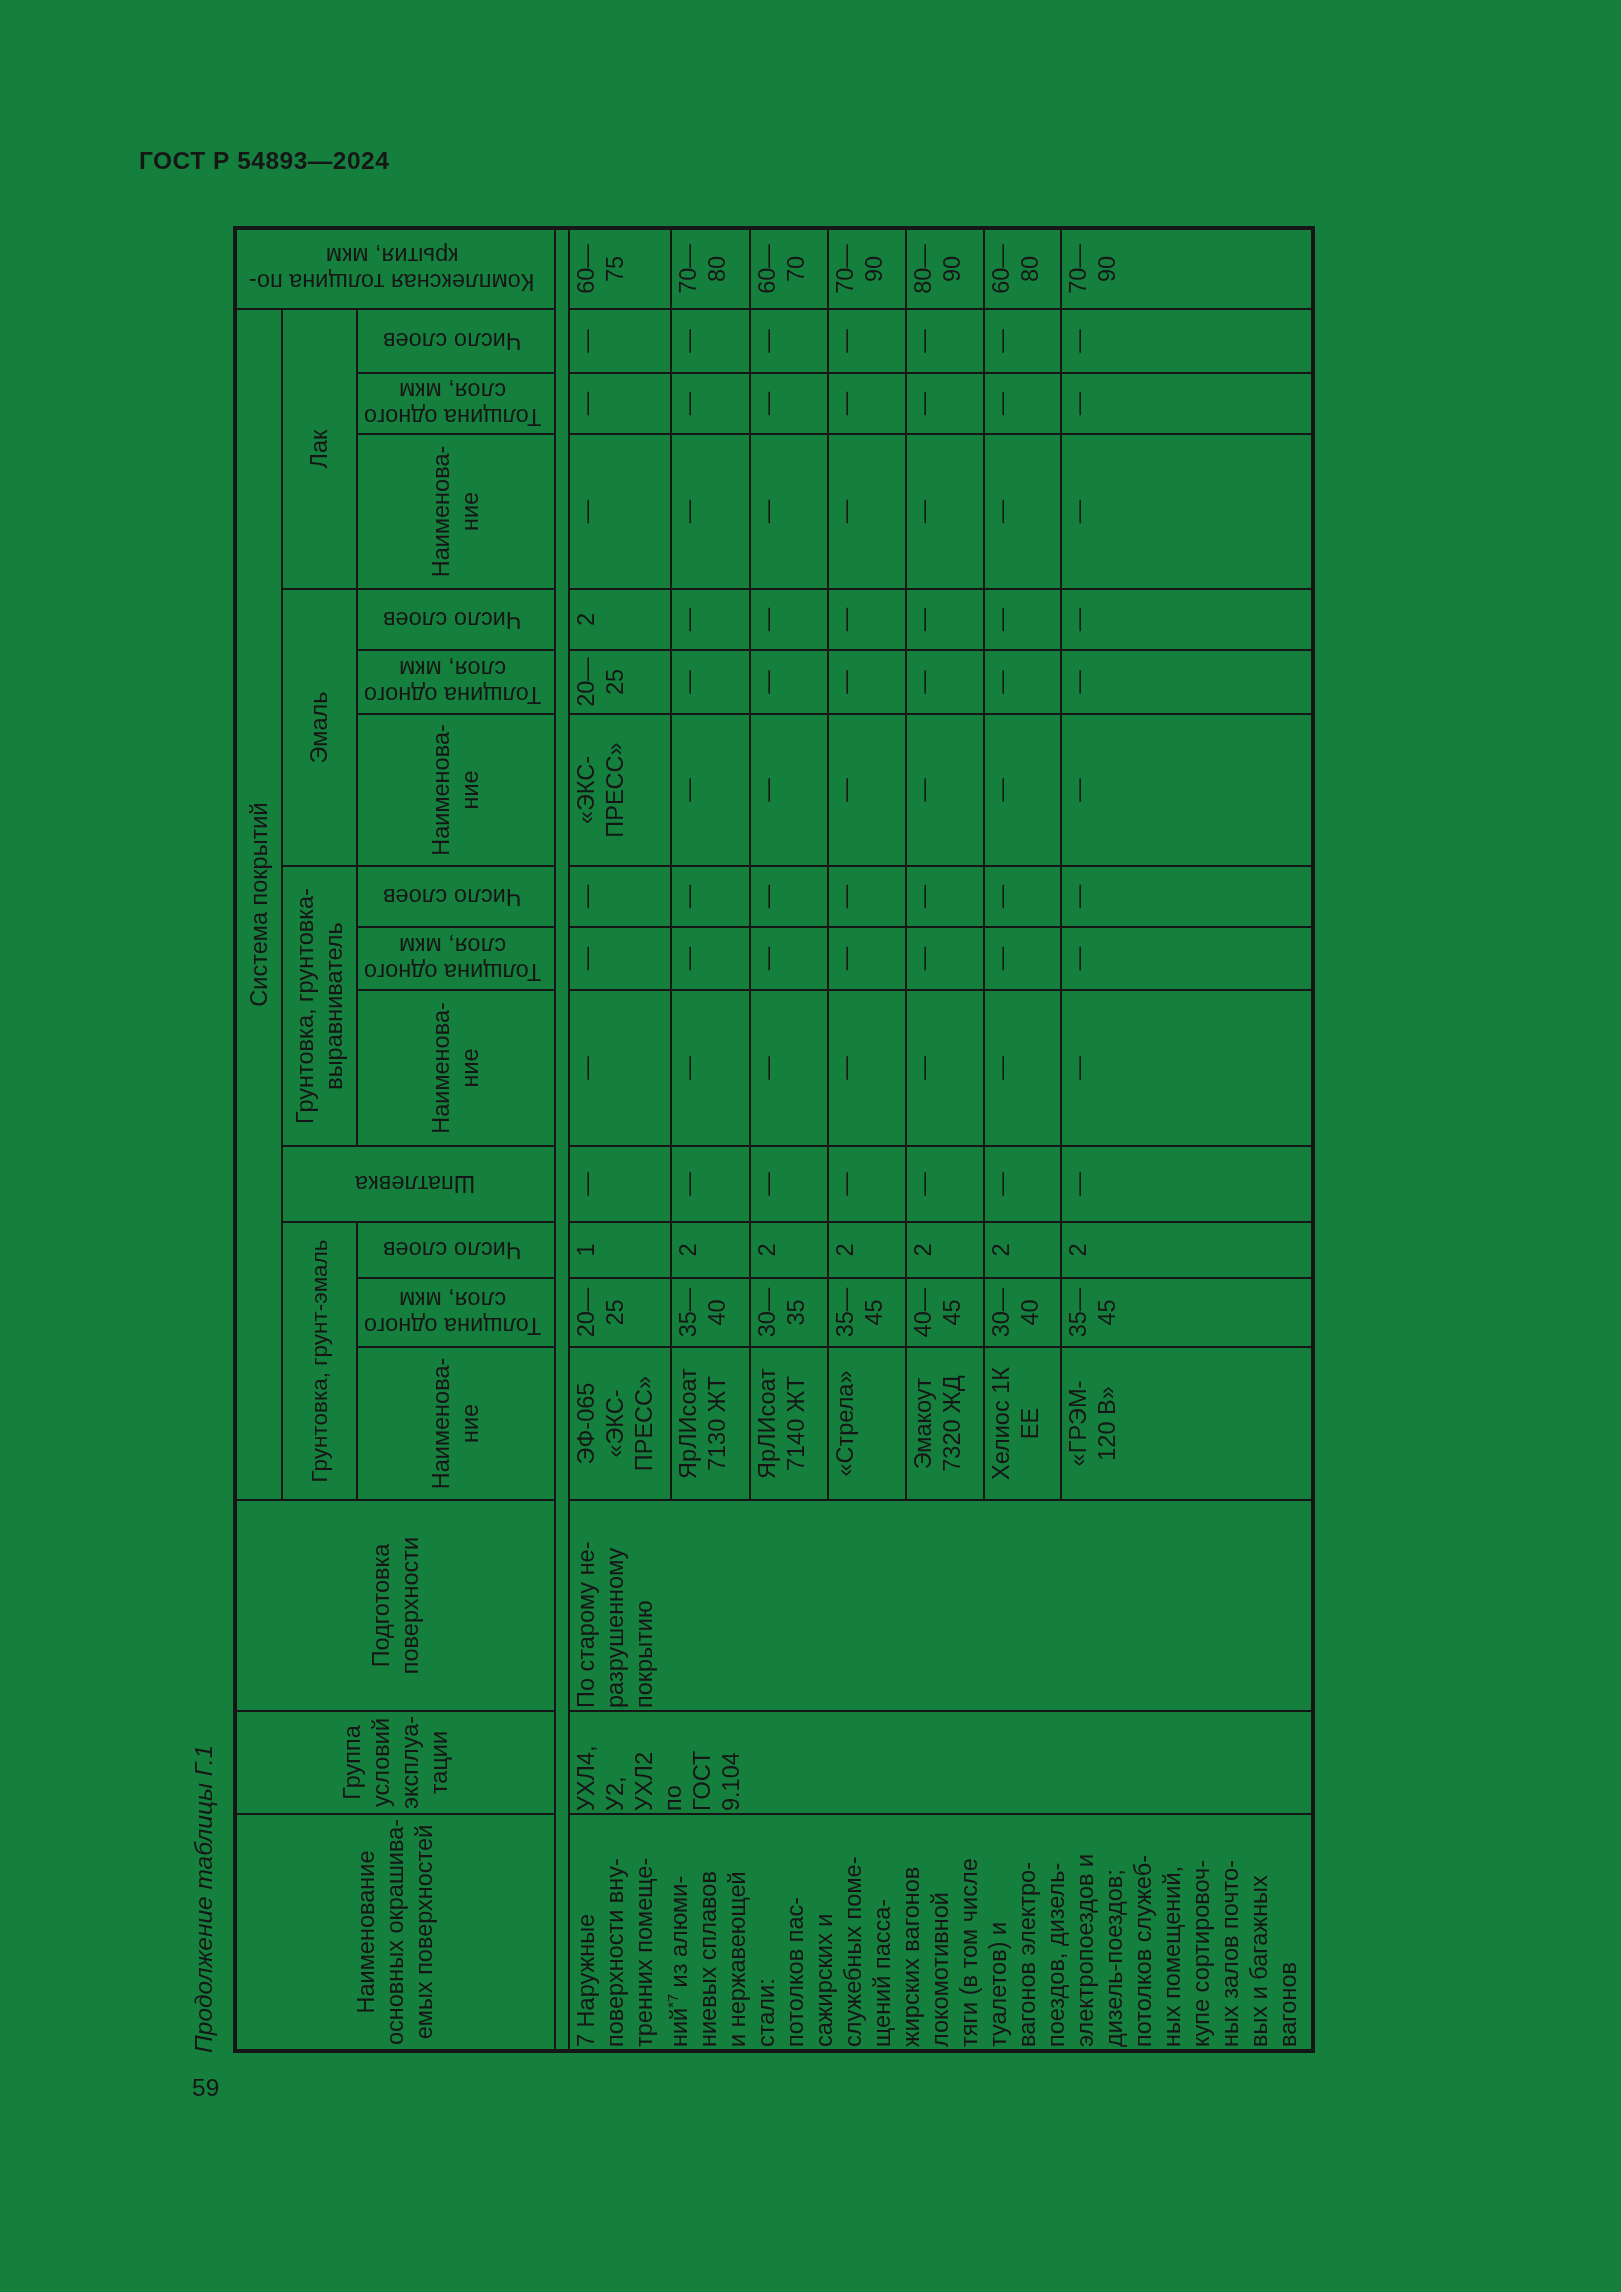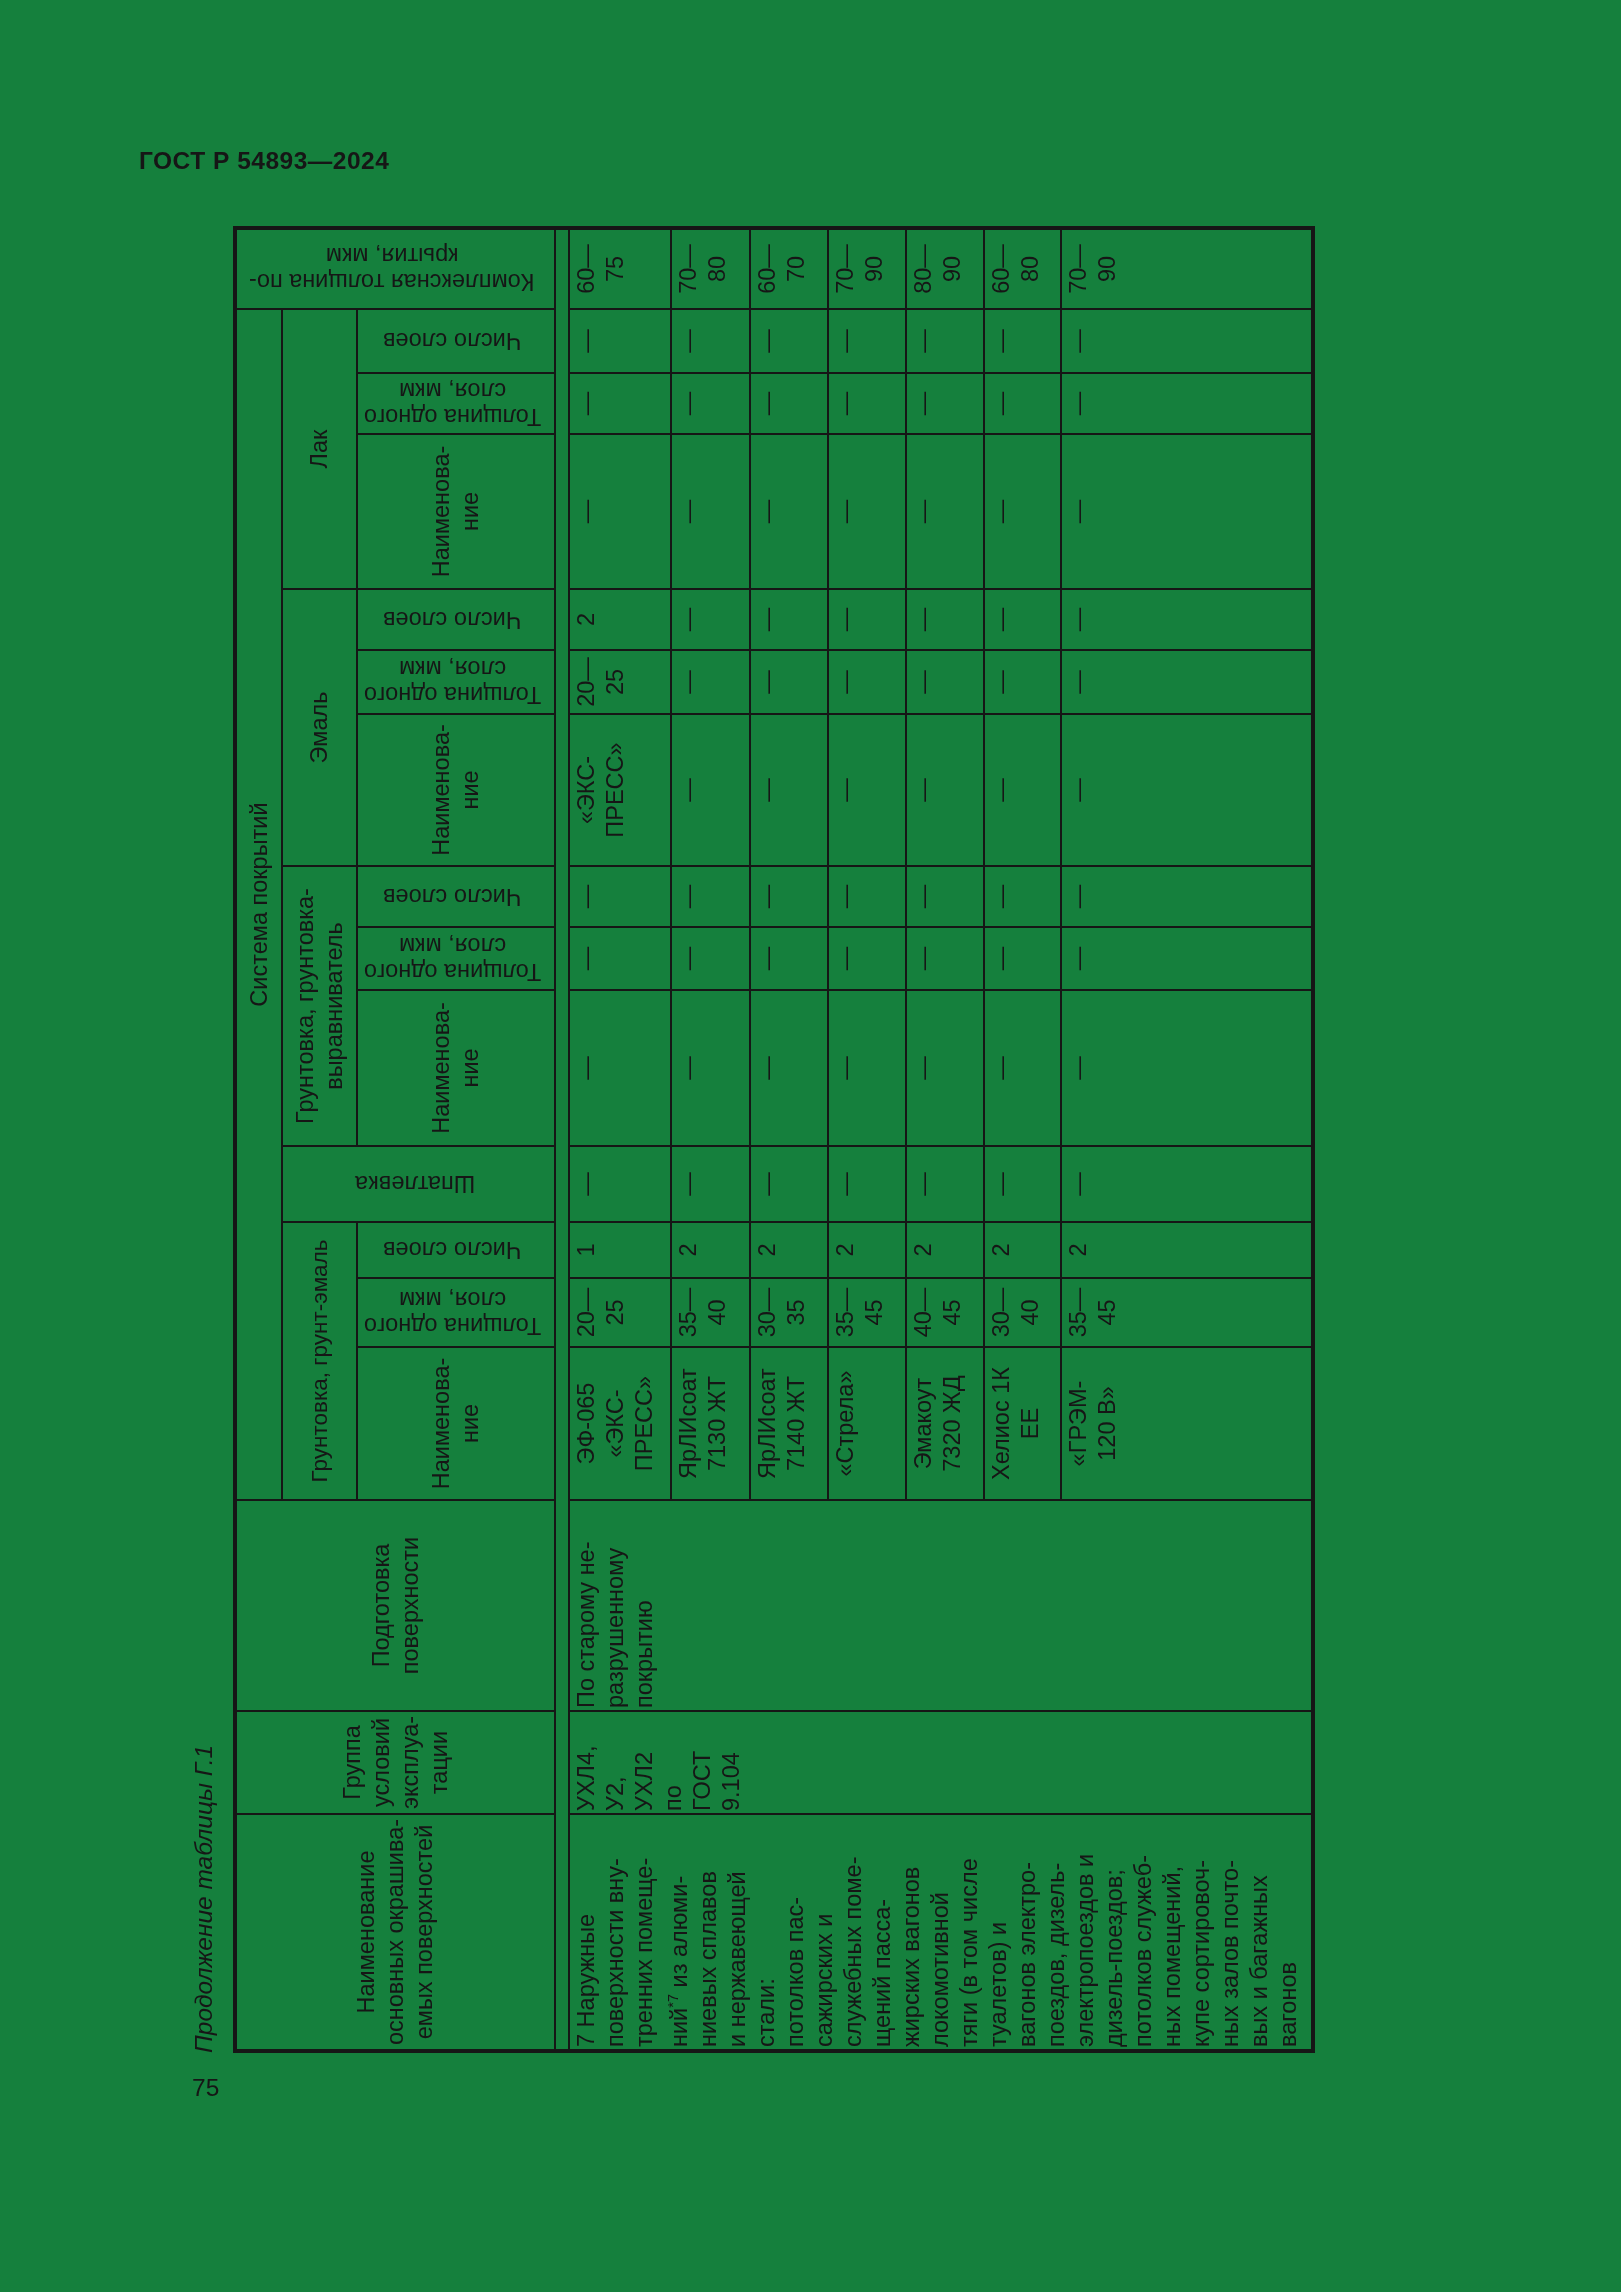--- a/index.html
+++ b/index.html
@@ -23,21 +23,21 @@
   .vert{writing-mode:vertical-rl;transform:rotate(180deg);white-space:pre-line;
     display:inline-block;line-height:26.5px;max-height:100%;}
   tr.sep td{border-top:none;border-bottom:none;height:7.8px;padding:0;}
   sup{font-size:62%;}
 </style>
 </head>
 <body>
 
 <div id="page">
   <div id="doc-ref">ГОСТ Р 54893—2024</div>
-  <div id="page-num">75</div>
+  <div id="page-num">59</div>
 
   <div id="rot-wrap">
     <div id="rot-inner">
       <div id="caption">Продолжение таблицы Г.1</div>
 
       <table id="tg">
         <colgroup>
           <col style="width:237px">
             <col style="width:103px">
             <col style="width:211px">

